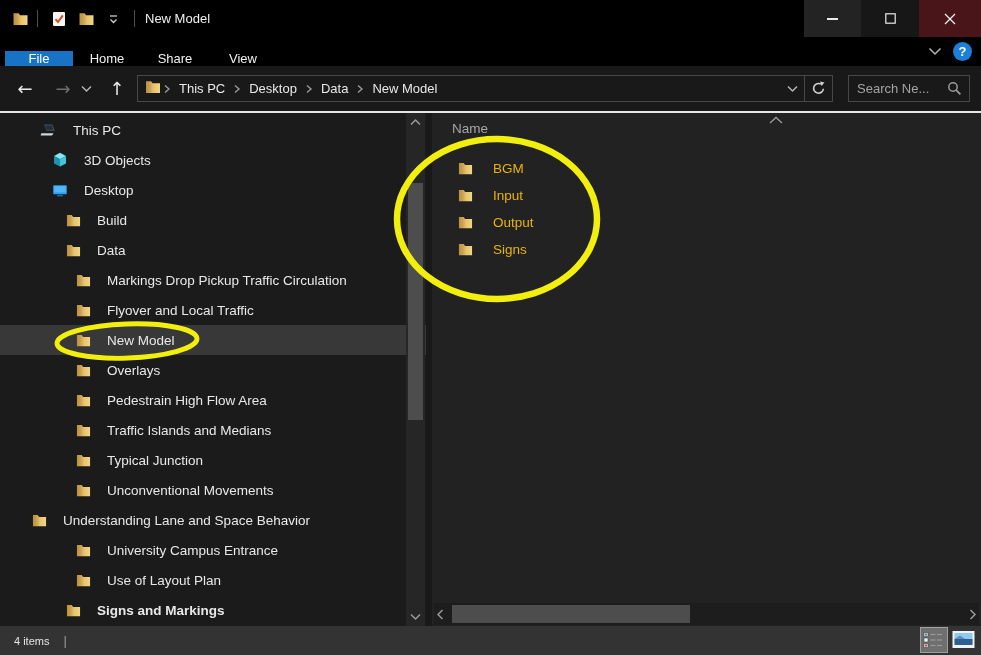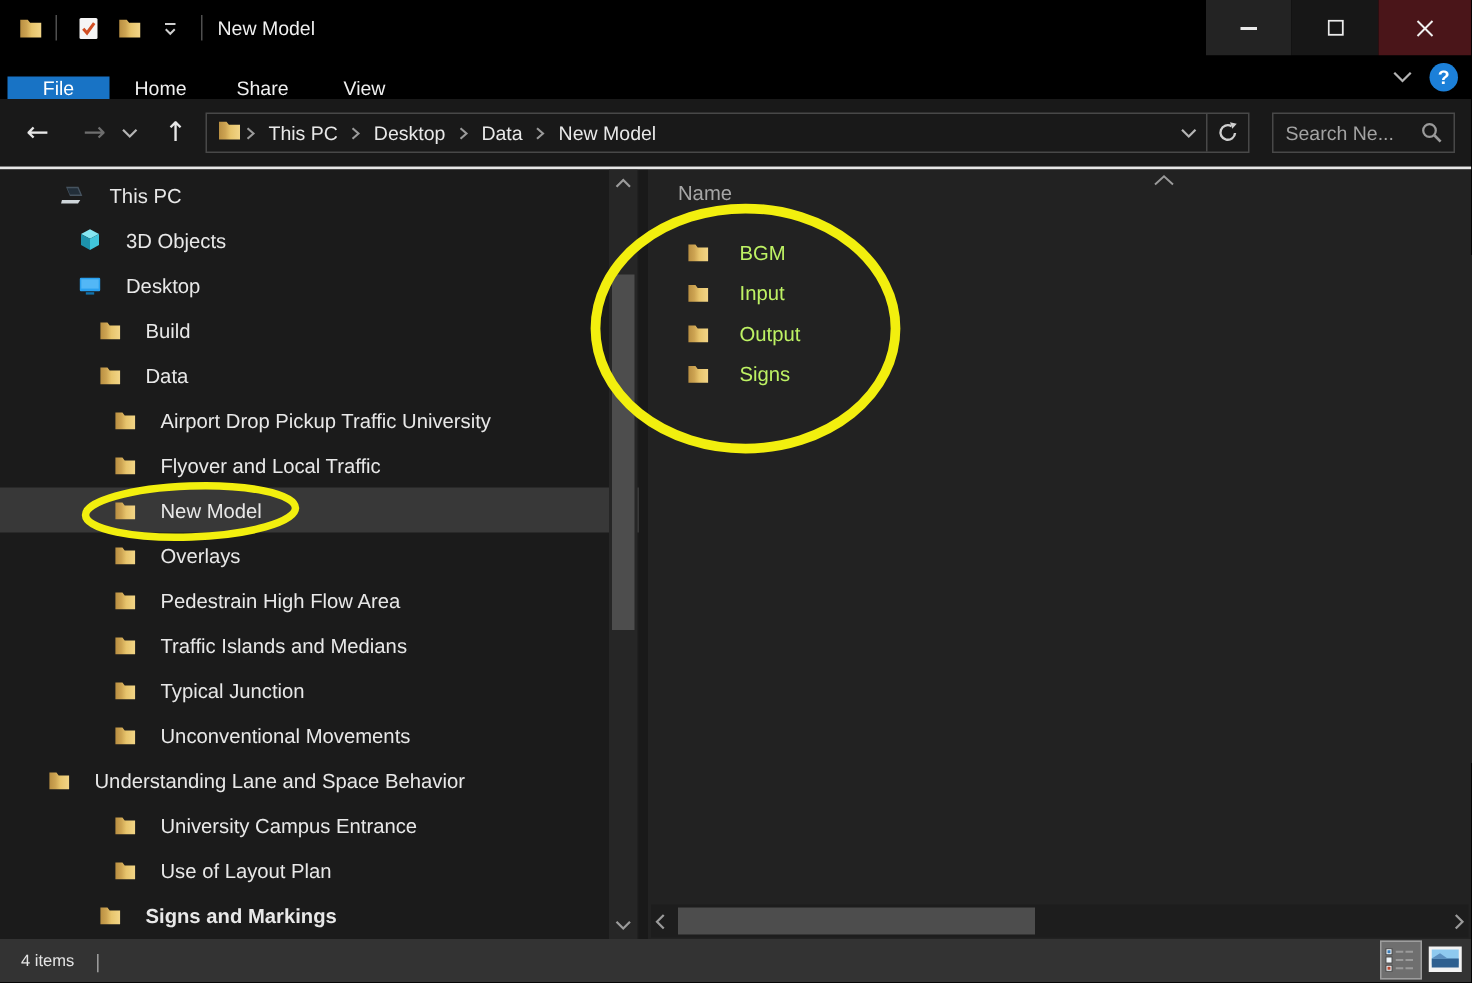--- a/index.html
+++ b/index.html
@@ -57,21 +57,21 @@
   .v-thumb{position:absolute;left:2px;top:70px;width:15px;height:237px;background:#4d4d4d;}
   .v-chev{position:absolute;left:0;width:19px;display:flex;justify-content:center;}
   .v-chev.up{top:5px;} .v-chev.down{bottom:5px;}
   .pane-gap{width:6px;background:#191919;}
   .main{position:relative;flex:1;background:#222;}
   .col-header{position:absolute;left:20px;top:8px;color:#a6a6a6;font-size:13.5px;}
   .sort-chevron{position:absolute;left:336px;top:3px;}
   .files{position:absolute;left:0;top:42px;right:0;}
   .file-row{height:27px;display:flex;align-items:center;padding-left:26px;cursor:default;}
   .file-row .ic{margin-right:10px;display:flex;}
-  .file-label{font-size:13.5px;color:#bef264;text-align:right;}
+  .file-label{font-size:13.5px;color:#eab308;text-align:right;}
   .h-scrollbar{position:absolute;left:2px;right:2px;bottom:1px;height:22px;background:#1d1d1d;}
   .h-thumb{position:absolute;left:18px;top:2px;width:238px;height:18px;background:#4d4d4d;}
   .h-chev{position:absolute;top:0;height:22px;display:flex;align-items:center;}
   .h-chev.left{left:2px;} .h-chev.right{right:2px;}
   
   .statusbar{height:29px;background:#333;display:flex;align-items:center;position:relative;}
   .sb-count{margin-left:14px;color:#e5e5e5;font-size:11px;}
   .sb-sep{margin-left:14px;color:#9a9a9a;}
   .view-btn{position:absolute;display:flex;align-items:center;justify-content:center;}
   .view-btn.details{right:33px;top:1px;width:28px;height:26px;background:#6f6f6f;border:1px solid #9e9e9e;box-sizing:border-box;}
@@ -277,21 +277,21 @@
               </svg>
             </span>
             <span class="tree-label">Data</span>
           </div>
           <div class="tree-item" style="padding-left: 76px;">
             <span class="ic">
               <svg class="ic" width="15" height="15" viewBox="0 0 16 16">
                 <path d="M1 2.2L6 2.2 7.6 4.2 15 4.2 15 14 1 14Z" fill="url(#fgrad)"></path>
               </svg>
             </span>
-            <span class="tree-label">Airport Drop Pickup Traffic University</span>
+            <span class="tree-label">Markings Drop Pickup Traffic Circulation</span>
           </div>
           <div class="tree-item" style="padding-left: 76px;">
             <span class="ic">
               <svg class="ic" width="15" height="15" viewBox="0 0 16 16">
                 <path d="M1 2.2L6 2.2 7.6 4.2 15 4.2 15 14 1 14Z" fill="url(#fgrad)"></path>
               </svg>
             </span>
             <span class="tree-label">Flyover and Local Traffic</span>
           </div>
           <div class="tree-item selected" style="padding-left: 76px;">

